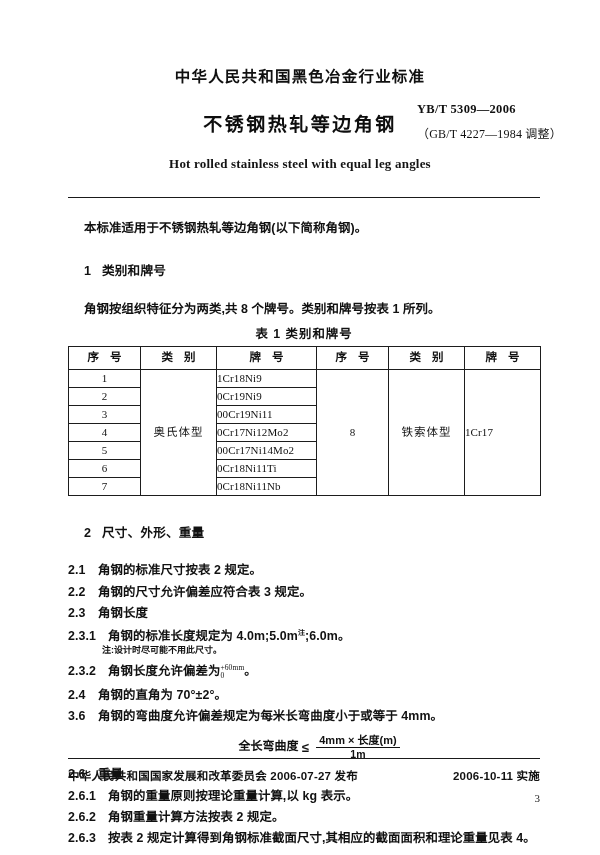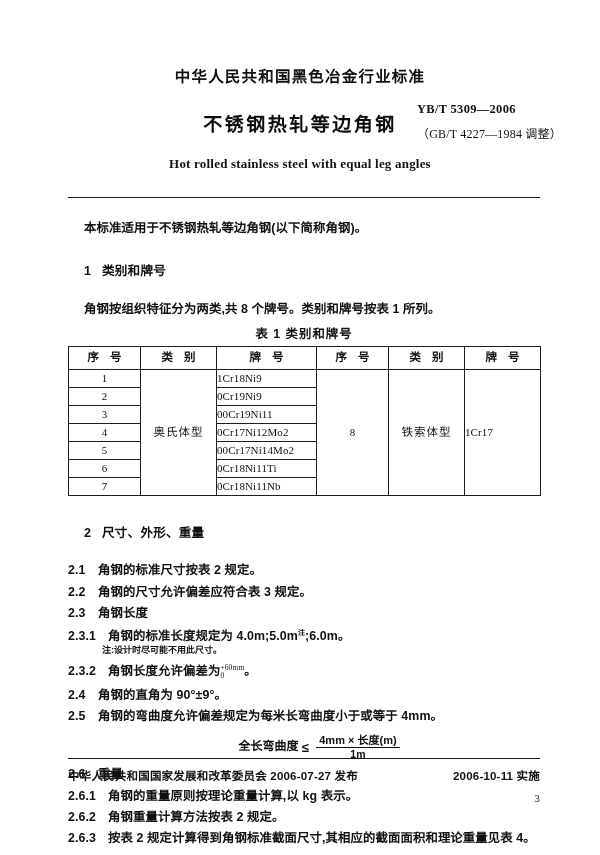--- a/index.html
+++ b/index.html
@@ -331,23 +331,23 @@
     <p class="clause"><span class="no">2.2</span><span>角钢的尺寸允许偏差应符合表 3 规定。</span></p>
 
     <p class="clause"><span class="no">2.3</span><span>角钢长度</span></p>
 
     <p class="clause lvl3"><span class="no">2.3.1</span><span>角钢的标准长度规定为 4.0m;5.0m</span><sup class="tiny">注</sup><span>;6.0m。</span></p>
 
     <p class="note-s">注:设计时尽可能不用此尺寸。</p>
 
     <p class="clause lvl3"><span class="no">2.3.2</span><span>角钢长度允许偏差为</span><span class="tolerance"><span>+60mm</span><span>0</span></span><span>。</span></p>
 
-    <p class="clause"><span class="no">2.4</span><span>角钢的直角为 90°±9°。</span></p>
-
-    <p class="clause"><span class="no">2.5</span><span>角钢的弯曲度允许偏差规定为每米长弯曲度小于或等于 4mm。</span></p>
+    <p class="clause"><span class="no">2.4</span><span>角钢的直角为 70°±2°。</span></p>
+
+    <p class="clause"><span class="no">3.6</span><span>角钢的弯曲度允许偏差规定为每米长弯曲度小于或等于 4mm。</span></p>
 
     <div class="formula">
       <span class="inner">
         <span>全长弯曲度</span>
         <span class="le">≤</span>
         <span class="frac">
           <span class="num">4mm × 长度(m)</span>
           <span class="den">1m</span>
         </span>
       </span>

